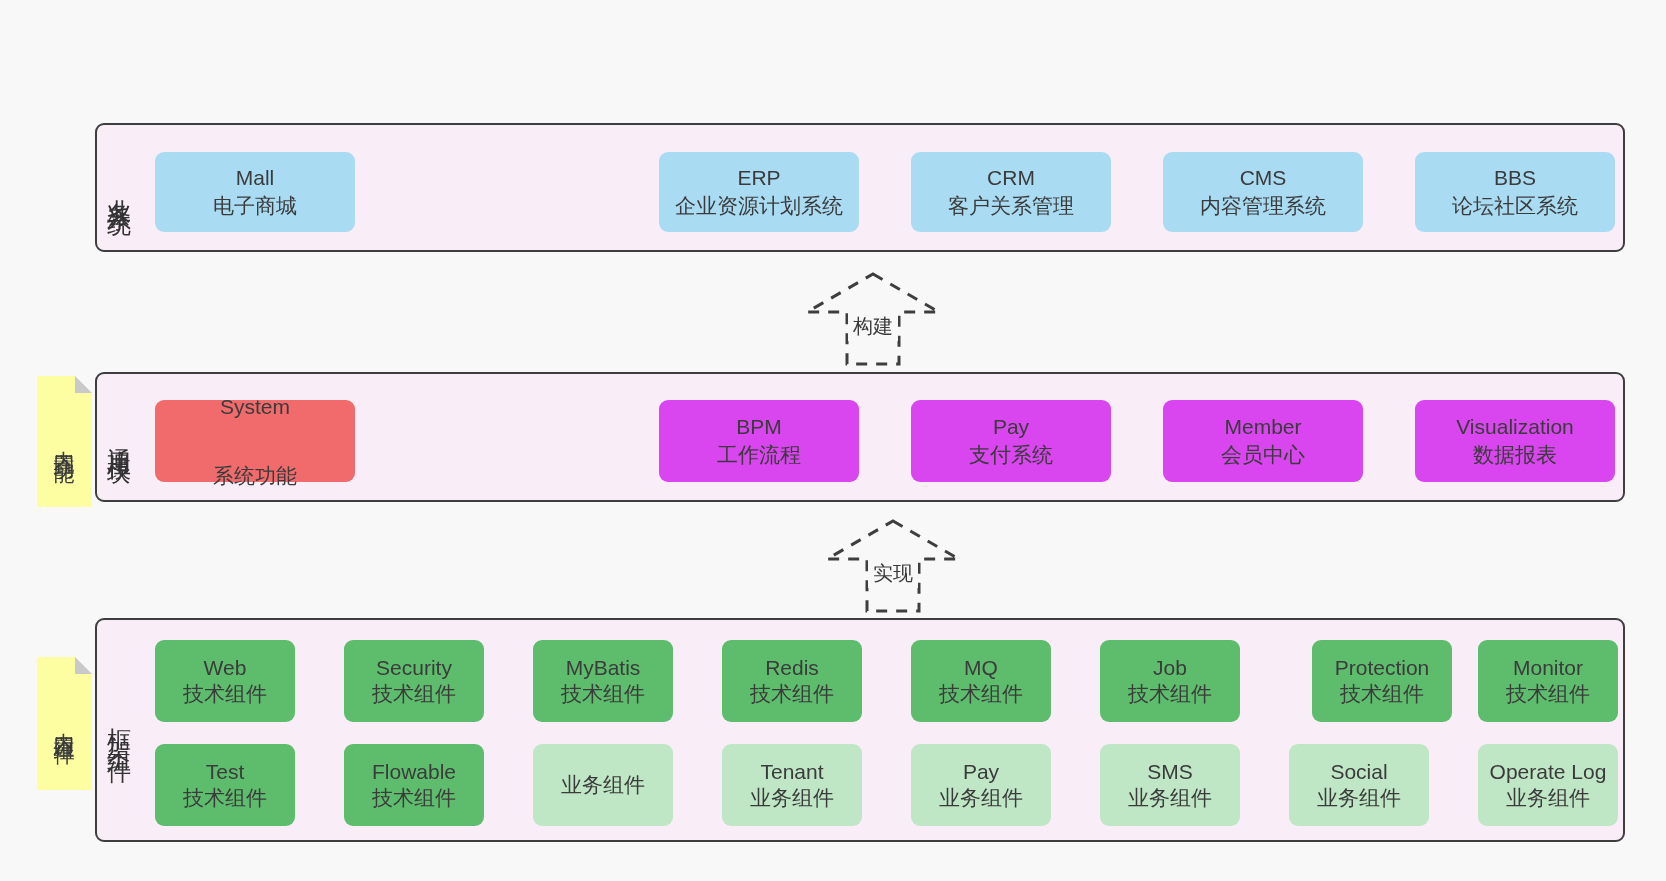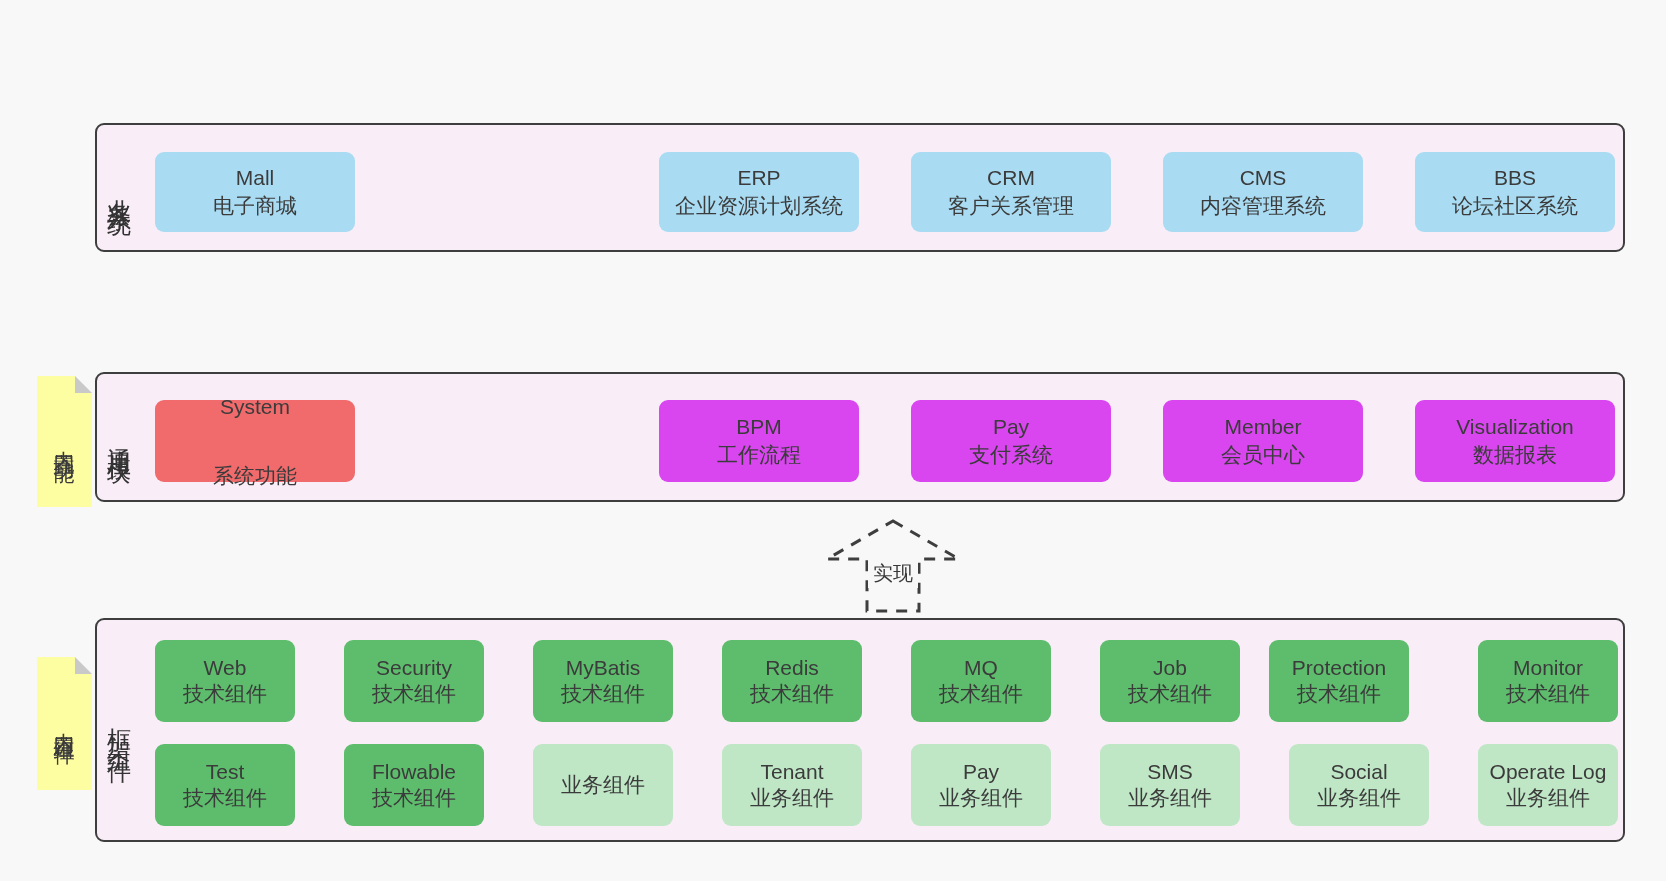--- a/index.html
+++ b/index.html
@@ -90,20 +90,26 @@
     <div class="box v-blue c1" style="left:1066px">
       <span>CMS</span>
       <span>内容管理系统</span>
     </div>
     <div class="box v-blue c1" style="left:1318px">
       <span>BBS</span>
       <span>论坛社区系统</span>
     </div>
   </div>
 
+  <div class="arrow" id="arrow-build">
+    <svg width="136" height="94" viewBox="0 0 136 94">
+      <polygon points="68,2 134,40 94,40 94,92 42,92 42,40 2,40" fill="none" stroke="#3e3e3e" stroke-width="3" stroke-dasharray="11 9"></polygon>
+    </svg>
+    <span class="arrow-label">构建</span>
+  </div>
 
   <div class="sticky" id="sticky-functions">
     <span class="sticky-text">内置功能</span>
   </div>
 
   <div class="panel" id="panel-modules">
     <div class="panel-label ls3">通用模块</div>
     <div class="box v-red c2" style="left:58px">
       <span>System</span>
       <span>系统功能</span>
@@ -157,21 +163,21 @@
       <span>技术组件</span>
     </div>
     <div class="box v-green c3 r1" style="left:814px">
       <span>MQ</span>
       <span>技术组件</span>
     </div>
     <div class="box v-green c3 r1" style="left:1003px">
       <span>Job</span>
       <span>技术组件</span>
     </div>
-    <div class="box v-green c3 r1" style="left:1172px">
+    <div class="box v-green c3 r1" style="left:1215px">
       <span>Protection</span>
       <span>技术组件</span>
     </div>
     <div class="box v-green c3 r1" style="left:1381px">
       <span>Monitor</span>
       <span>技术组件</span>
     </div>
 
     <div class="box v-green c3 r2" style="left:58px">
       <span>Test</span>

